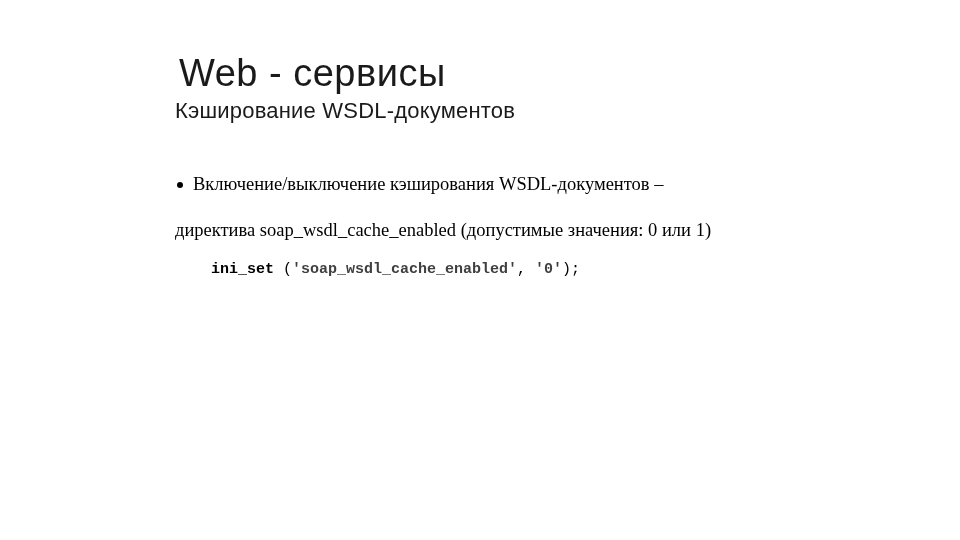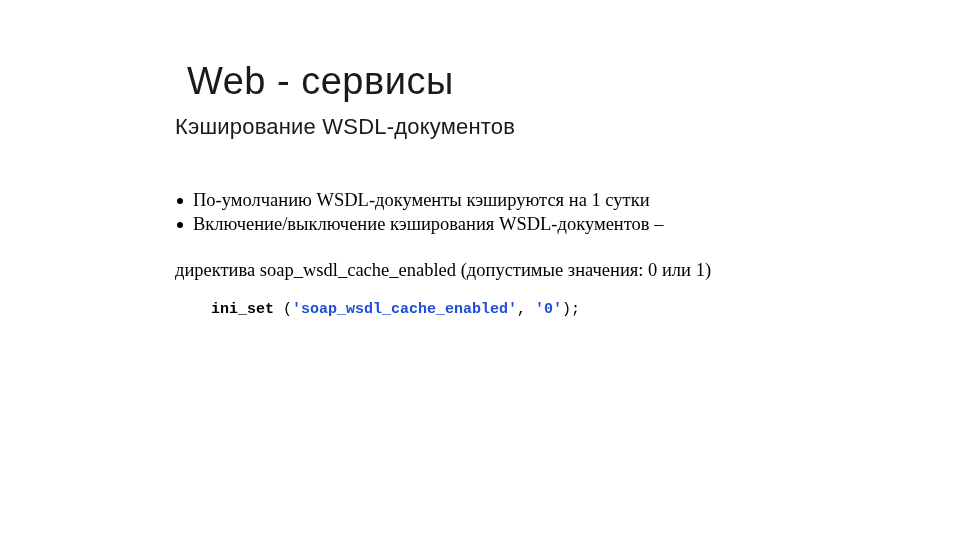--- a/index.html
+++ b/index.html
@@ -18,21 +18,21 @@
     height: 540px;
     box-sizing: border-box;
     padding: 50px 0 0 175px;
   }
   .title {
     font-family: "Calibri Light", "Segoe UI", Arial, sans-serif;
     font-weight: 300;
     font-size: 38px;
     line-height: 1.05;
     color: #1a1a1a;
-    margin: 12px;
+    margin: 4px;
     letter-spacing: 0.5px;
   }
   .subtitle {
     font-family: "Calibri Light", "Segoe UI", Arial, sans-serif;
     font-weight: 300;
     font-size: 22px;
     line-height: 1.2;
     color: #1a1a1a;
     margin: 2px 12px 0 0;
     letter-spacing: 0.2px;
@@ -65,36 +65,33 @@
   }
   .code {
     margin-top: 18px;
     font-family: "Courier New", Courier, monospace;
     font-size: 15px;
     font-weight: bold;
     white-space: nowrap;
   }
   .code .fn { color: #000; margin-left: 36px; }
   .code .paren { color: #000; font-weight: normal; }
-  .code .str { color: #1d4ed8; }
+  .code .str { color: #404040; }
   .code .punct { color: #000; font-weight: normal; }
 </style>
 </head>
 <body>
 
 <div class="slide">
 
   <h1 class="title">Web - сервисы</h1>
   <h2 class="subtitle">Кэширование WSDL-документов</h2>
 
   <div class="body">
     <div class="bullets">
-      <span class="bullet-line">
-        <span class="dot"></span><span>По-умолчанию WSDL-документы кэшируются на 1 сутки</span>
-      </span>
       <span class="bullet-line">
         <span class="dot"></span><span>Включение/выключение кэширования WSDL-документов –</span>
       </span>
       <span class="cont-line">директива soap_wsdl_cache_enabled (допустимые значения: 0 или 1)</span>
     </div>
 
     <div class="code">
       <span class="fn">ini_set</span><span class="paren"> (</span><span class="str">'soap_wsdl_cache_enabled'</span><span class="punct">, </span><span class="str">'0'</span><span class="paren">);</span>
     </div>
   </div>

